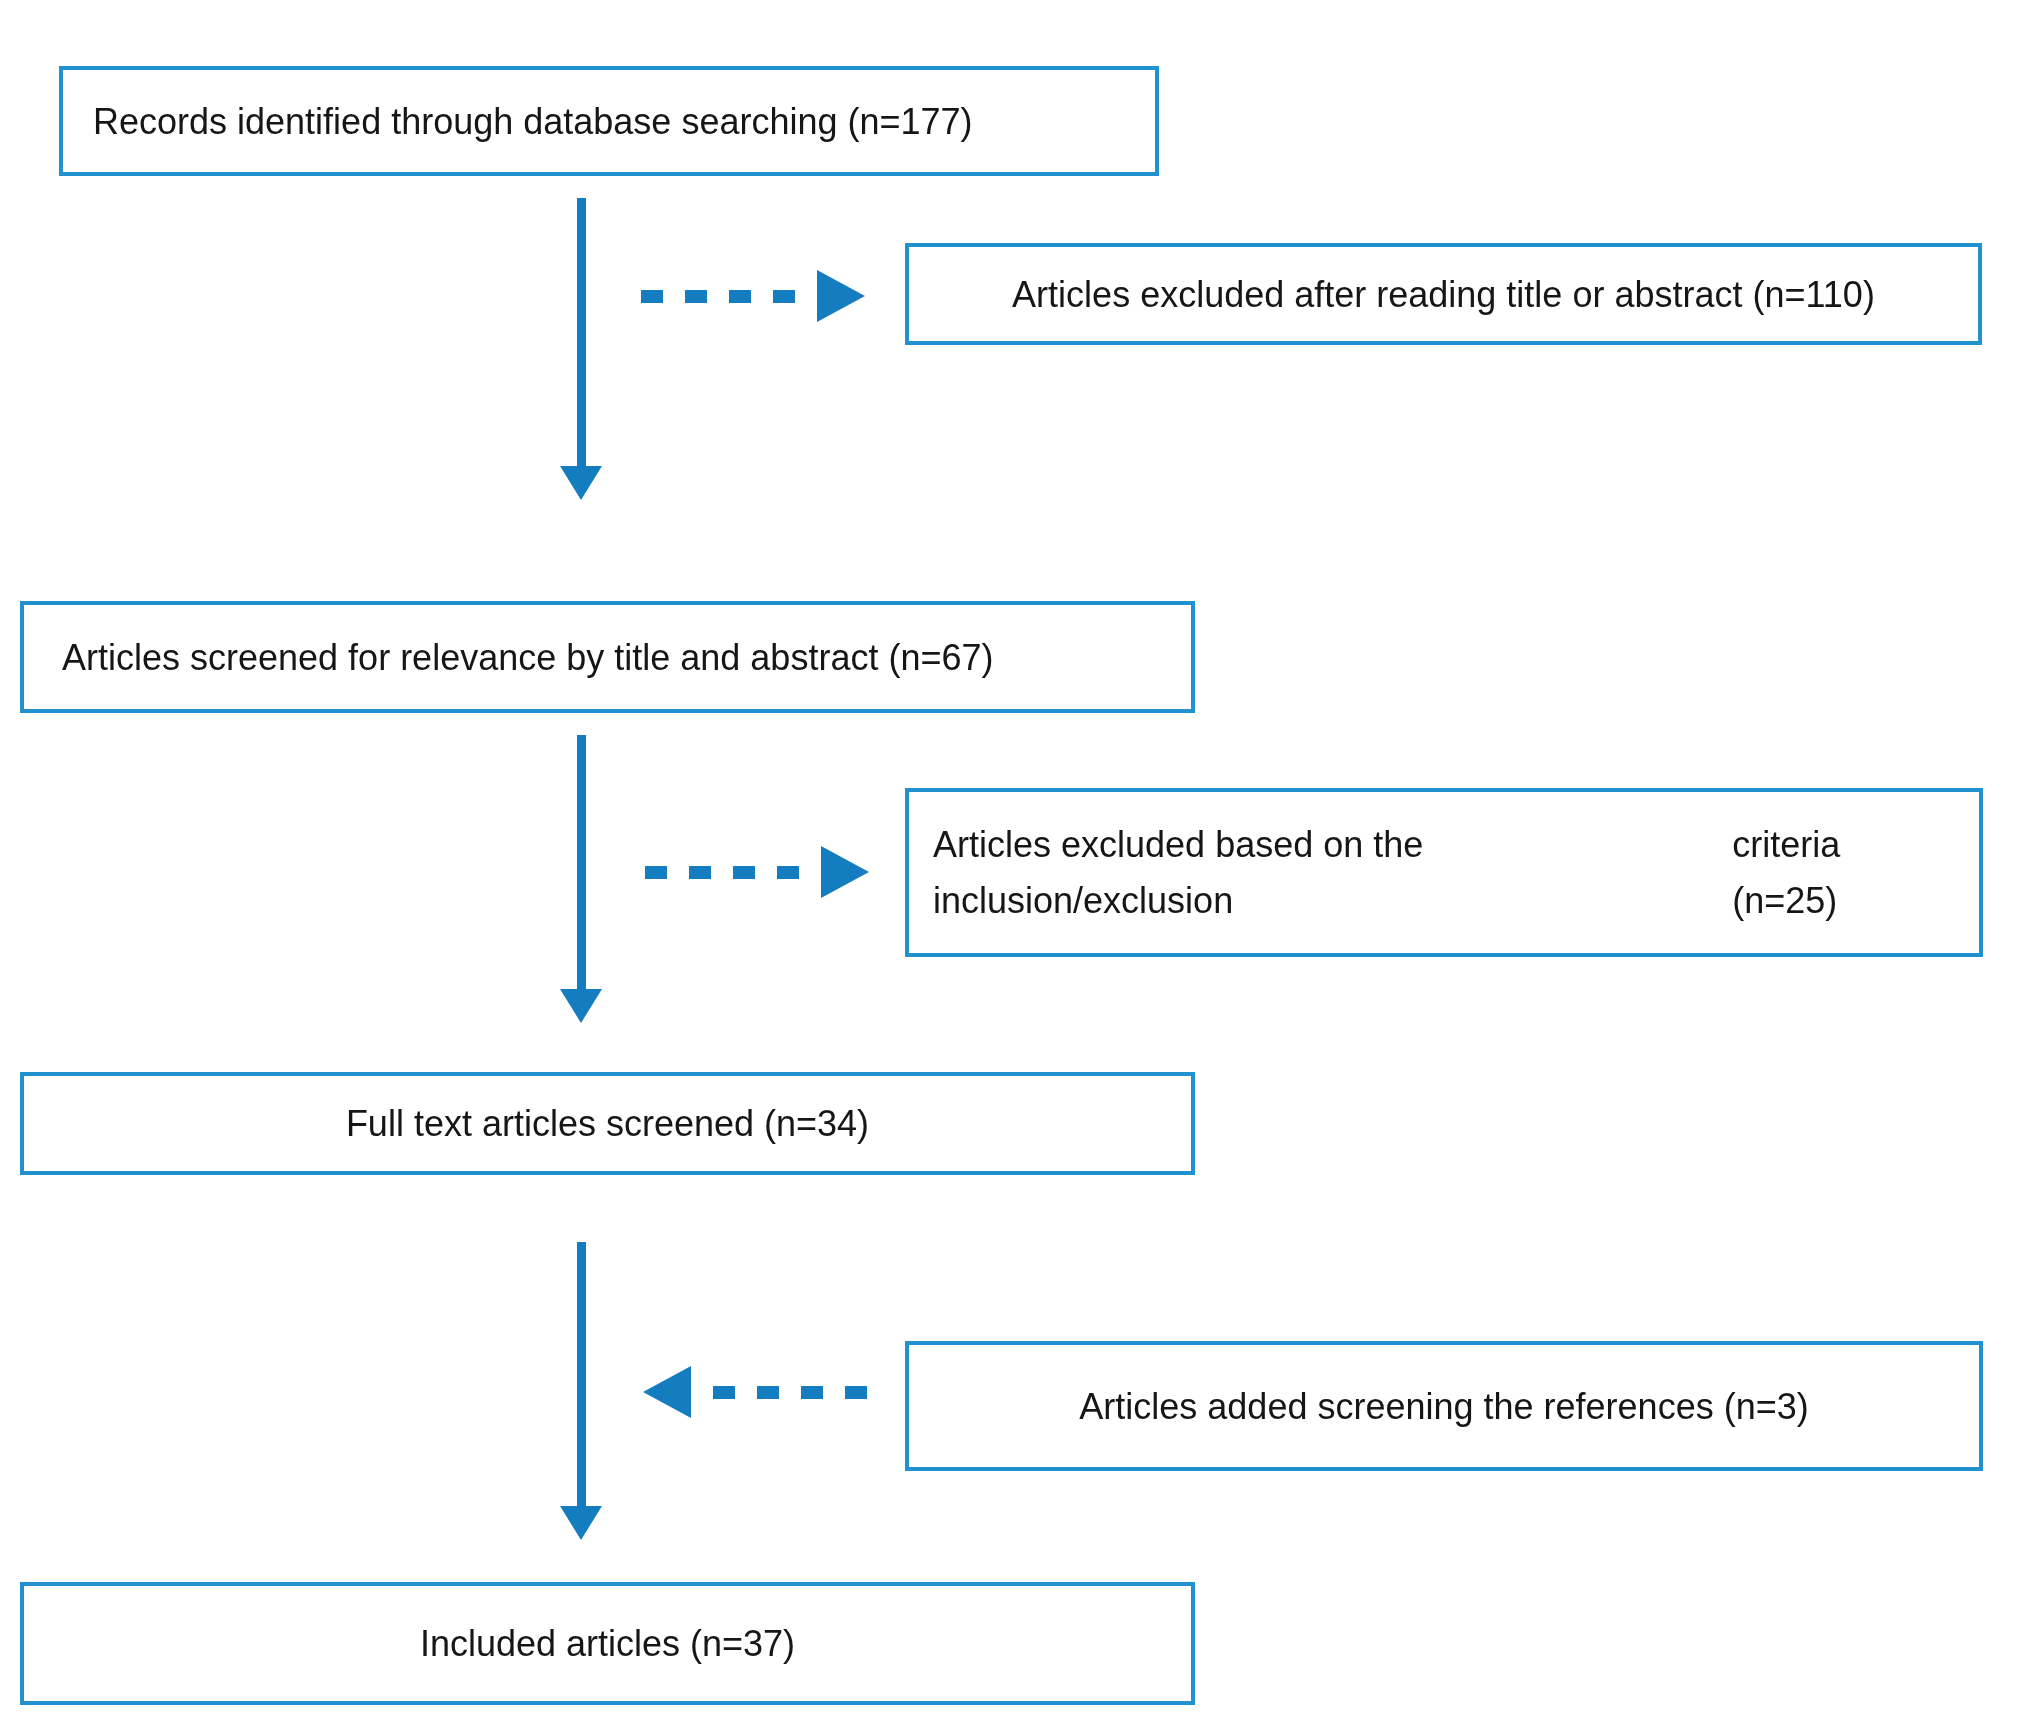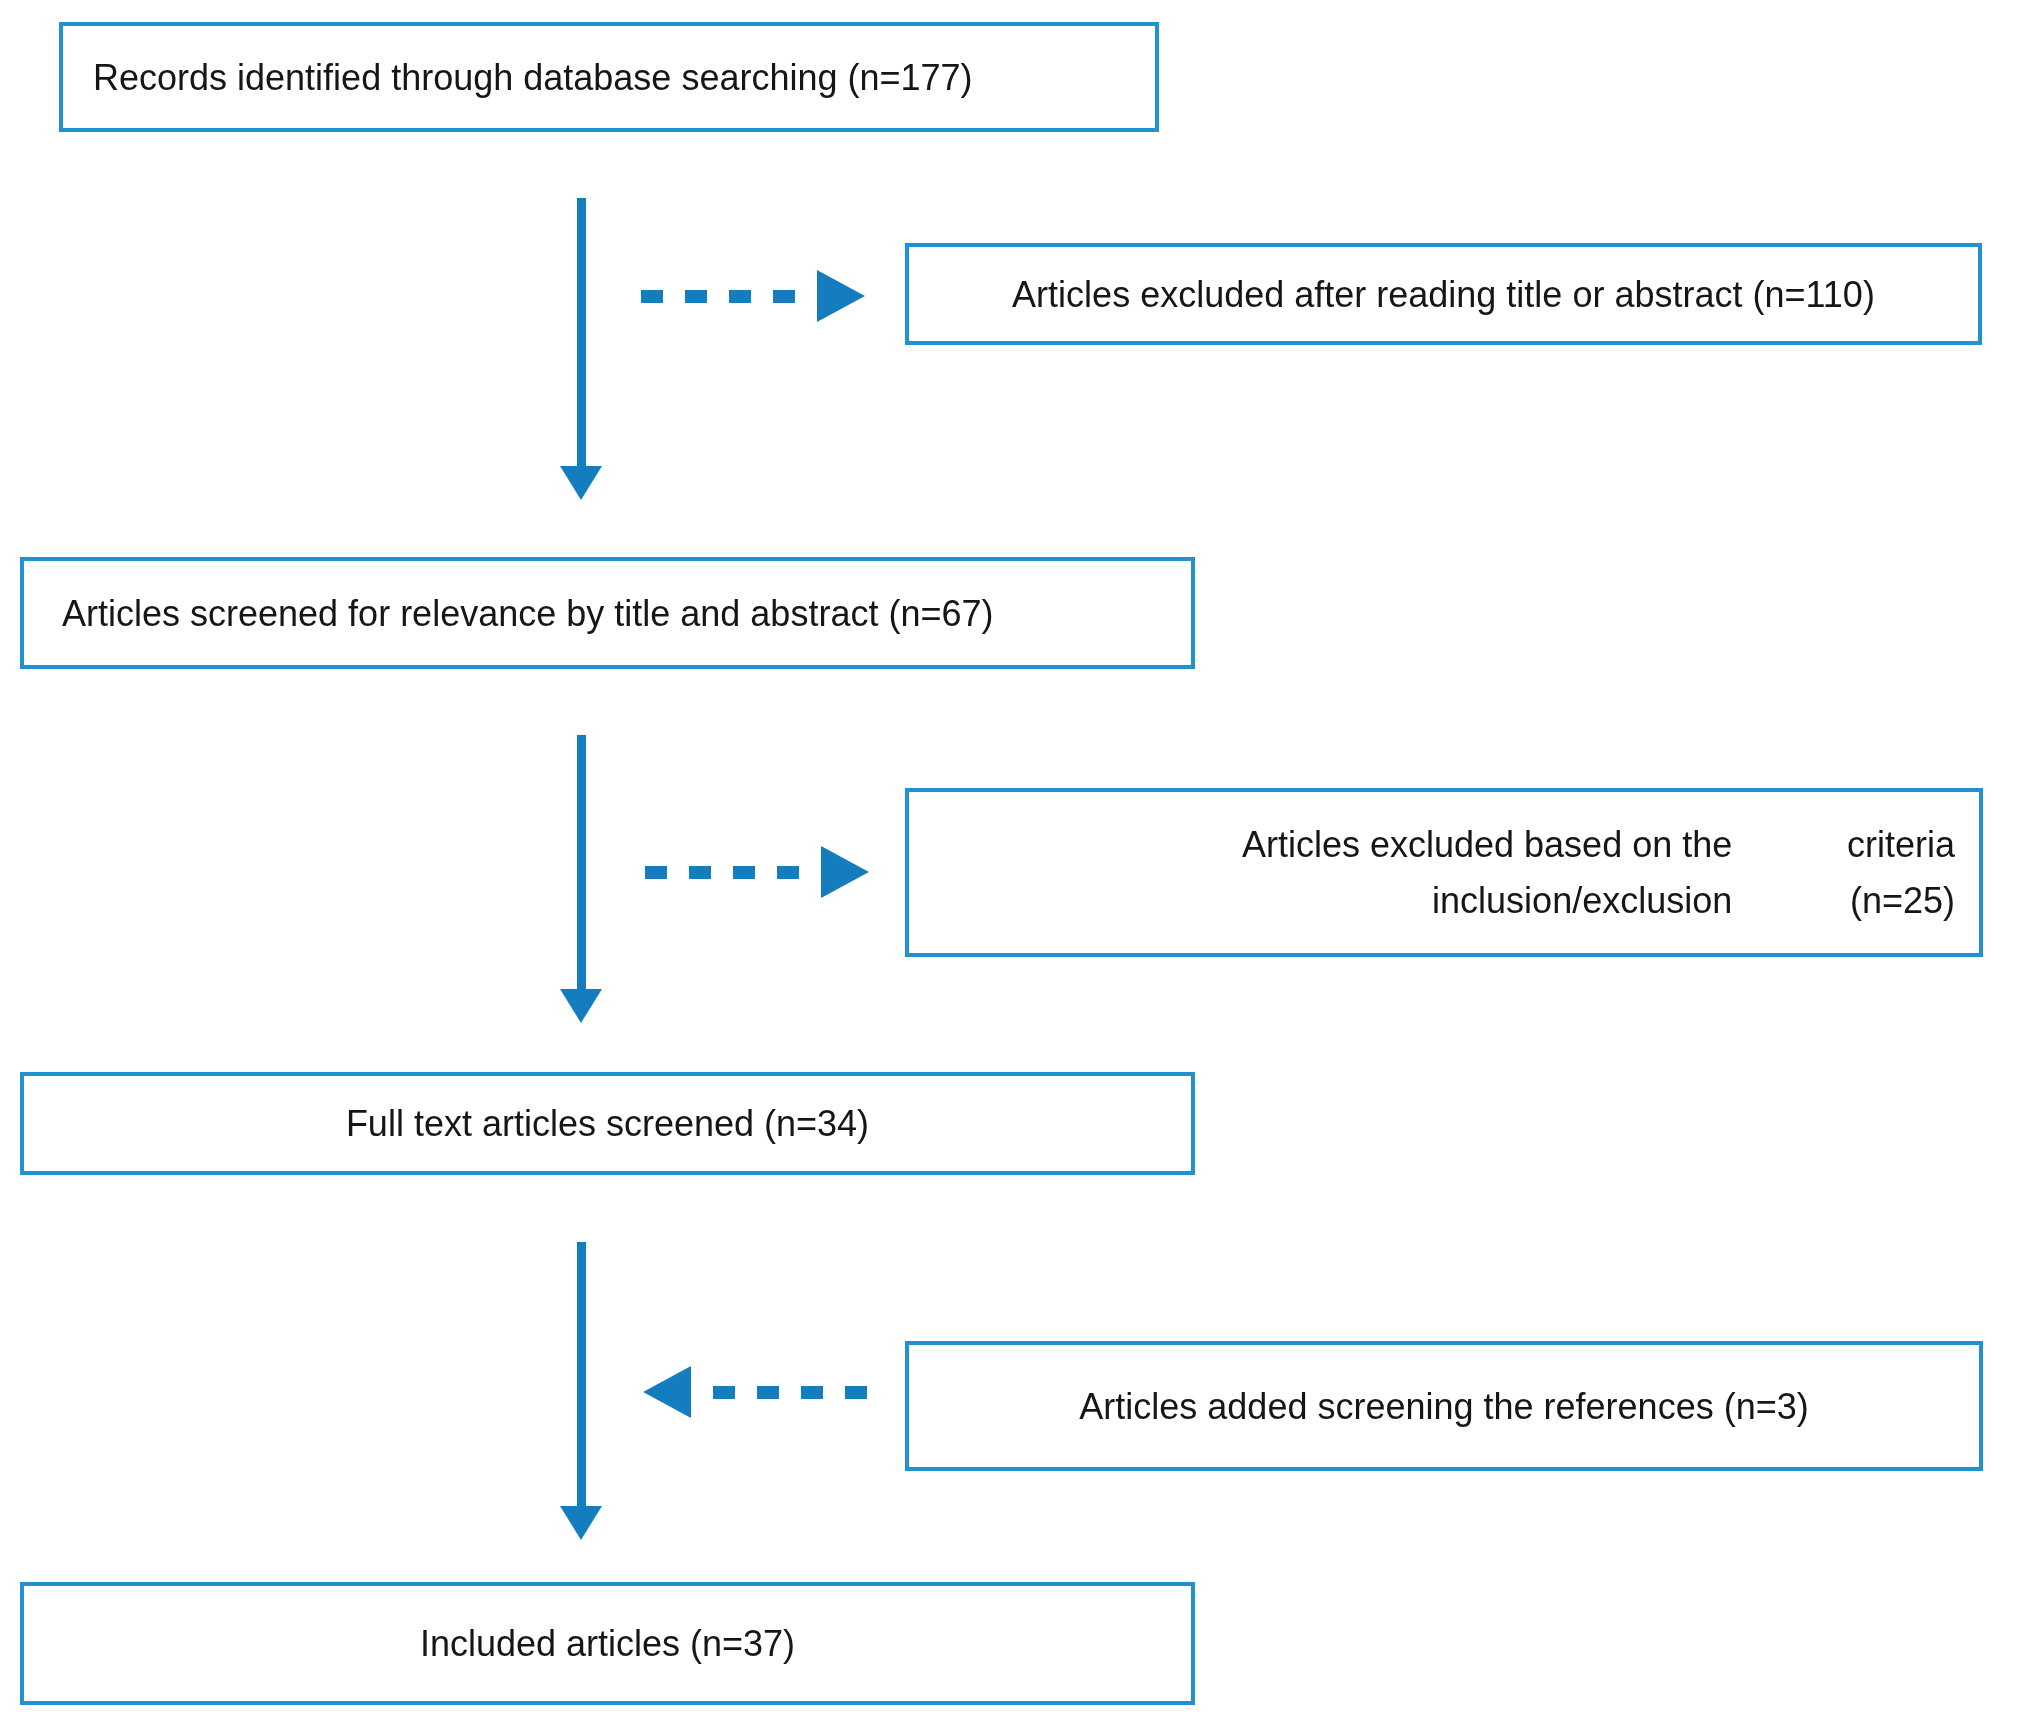--- a/index.html
+++ b/index.html
@@ -15,22 +15,22 @@
   .node {
     position:absolute;
     box-sizing:border-box;
     border:4px solid #2191d0;
     background:#ffffff;
     display:flex;
     align-items:center;
     font-size:36px;
     line-height:1.25;
   }
-  .node.left   { justify-content:flex-start; text-align:left; }
-  .node.center { justify-content:center; text-align:right; }
+  .node.left   { justify-content:flex-start; text-align:left;margin-top:44px; }
+  .node.center { justify-content:center; text-align:left; }
   .stack { display:flex; flex-direction:row; line-height:1.55; }
 
   
   .varrow {
     position:absolute;
     display:flex;
     flex-direction:column;
     align-items:center;
     width:48px;
   }

